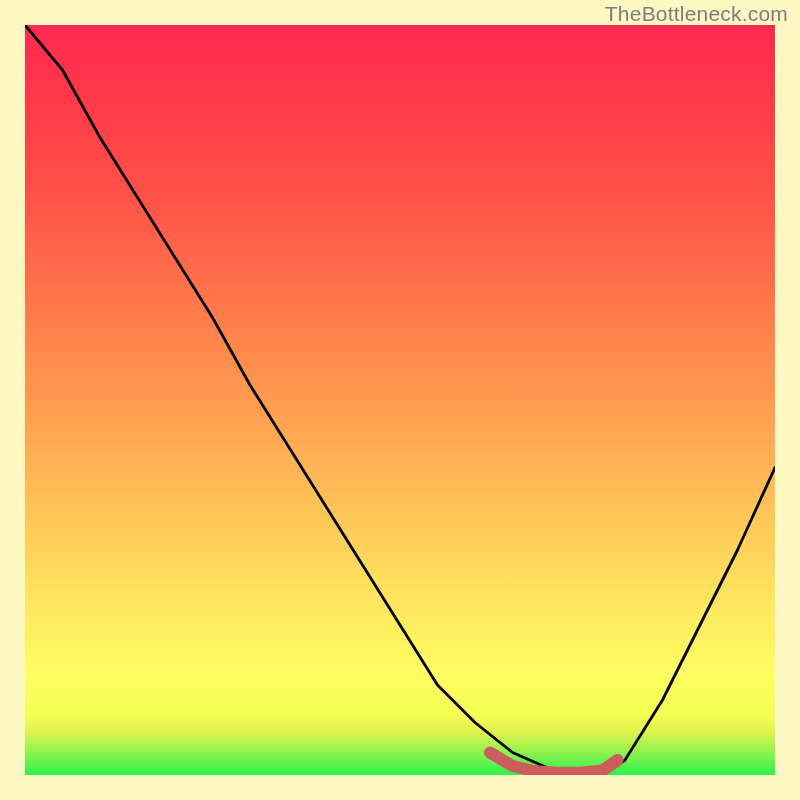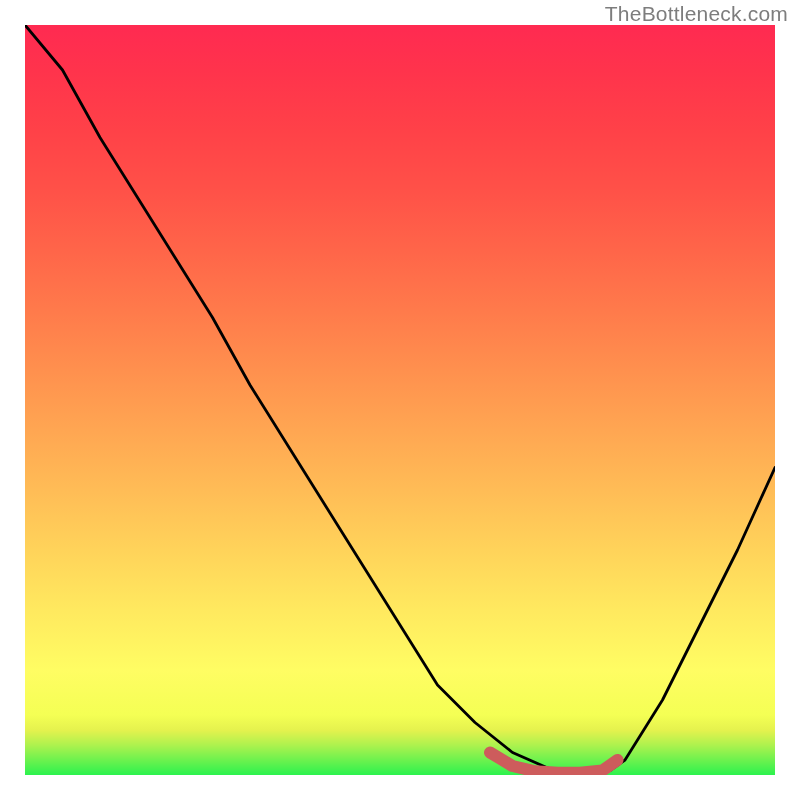--- a/index.html
+++ b/index.html
@@ -9,21 +9,21 @@
     height: 800px;
     background: #000;
     overflow: hidden;
   }
   .frame {
     position: absolute;
     left: 0;
     top: 0;
     width: 800px;
     height: 800px;
-    background: #ffffff;
+    background: #fef9c3;
   }
   .plot-area {
     position: absolute;
     left: 25px;
     top: 25px;
     width: 750px;
     height: 750px;
     background: linear-gradient(to top,
       #2cf24e 0%,
       #6df24e 2%,

